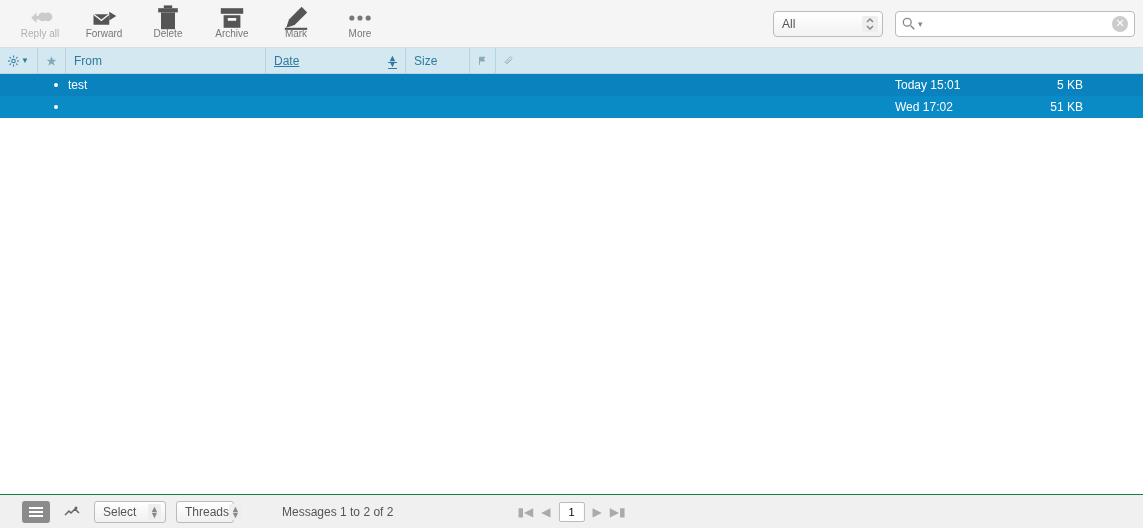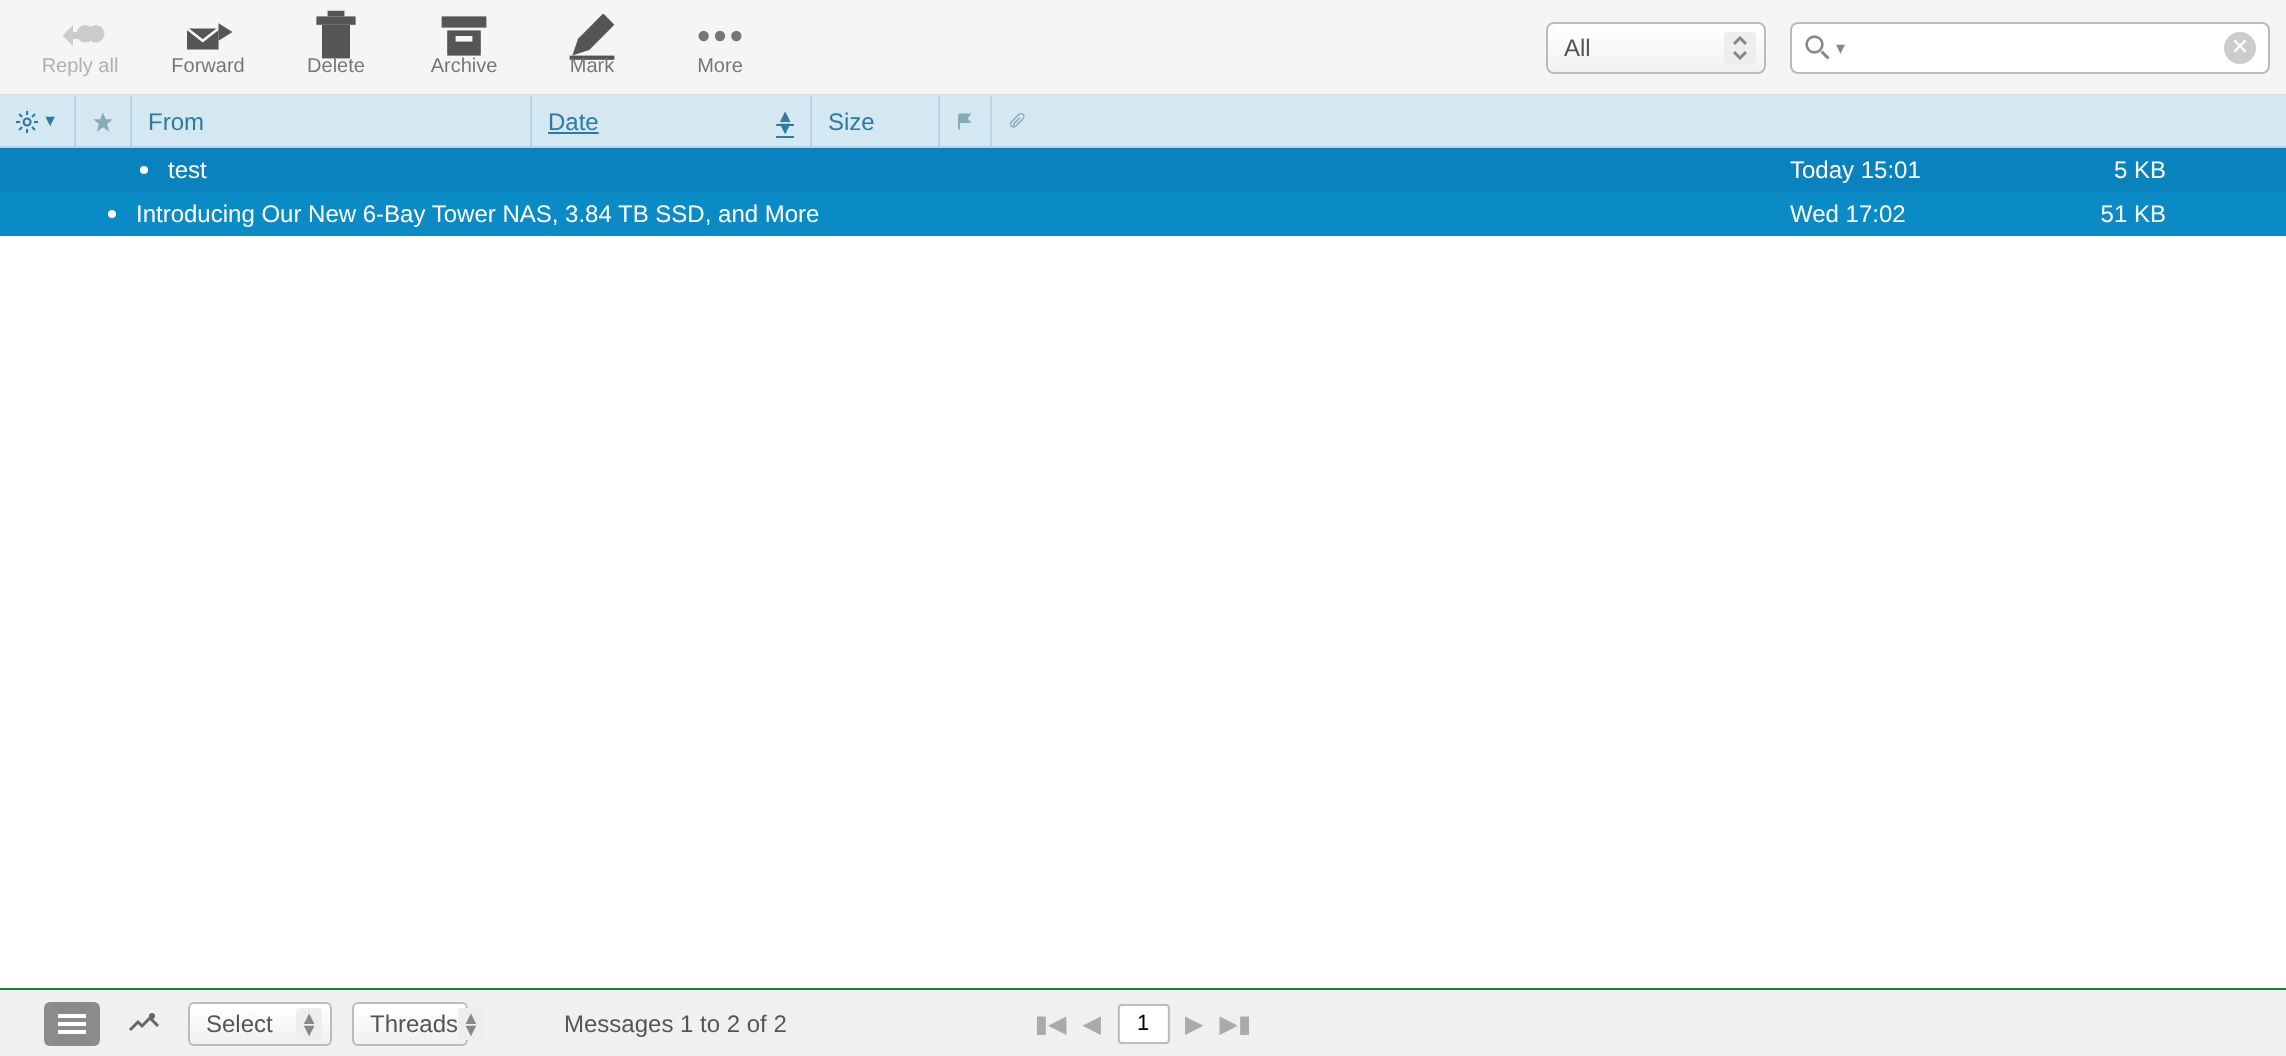--- a/index.html
+++ b/index.html
@@ -28,21 +28,21 @@
 .th.from { width: 200px; }
 .th.date { width: 140px; text-decoration: underline; gap: 24px; }
 .th.date .sorter { margin-left:auto; font-size:9px; display:flex; flex-direction:column; line-height:6px; color:#2e7aa1;}
 .th.size { width: 64px; justify-content:flex-start;}
 .th.flag { width: 26px; justify-content:center; border-right:1px solid #b8d4e0;}
 .th.attach { width: 26px; justify-content:center; border-right:none;}
 
 
 .tbody { flex:1; overflow:auto; background:#fff; }
 .row { height: 22px; display:flex; align-items:center; color:#fff; font-size:12px; }
-.row.sel1 { background:#0a82be;padding-left:16px; }
+.row.sel1 { background:#0a82be; }
 .row.sel2 { background:#0a8bc6; }
 .r-gear { width:38px; }
 .r-subject { flex:1; padding-left: 8px; display:flex; align-items:center; gap:10px; }
 .r-subject .bullet { width:4px; height:4px; background:#fff; border-radius:50%; margin-left:8px;}
 .r-star { width:28px; }
 .r-from { width:200px; padding-left:8px;}
 .r-date { width:140px; padding-left:8px;}
 .r-size { width:64px; text-align:right; padding-right:8px;}
 .r-flag { width:26px; }
 .r-attach { width:26px; }
@@ -200,21 +200,20 @@
     <div class="r-from"><span></span></div>
     <div class="r-date"><span>Today 15:01</span></div>
     <div class="r-size"><span>5 KB</span></div>
     <div class="r-flag"></div>
     <div class="r-attach"></div>
   </div>
   <div class="row sel2">
     <div class="r-gear"></div>
     <div class="r-subject">
         <span class="bullet"></span>
-        <span>Introducing Our New 6-Bay Tower NAS, 3.84 TB SSD, and More</span>
       </div>
     <div class="r-star"></div>
     <div class="r-date"><span>Wed 17:02</span></div>
     <div class="r-size"><span>51 KB</span></div>
     <div class="r-flag"></div>
     <div class="r-attach"></div>
   </div>
 </div>
 
 <div class="footer">

